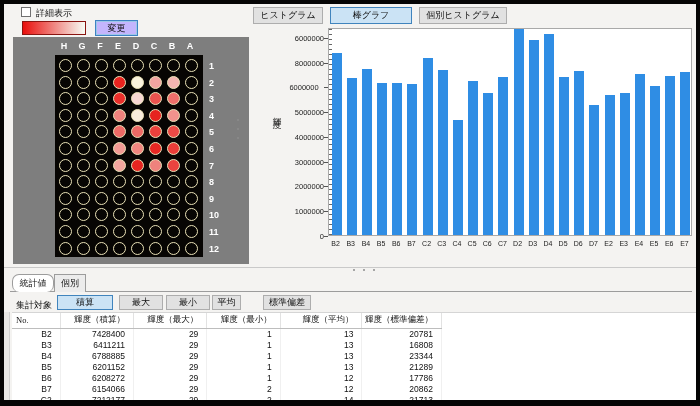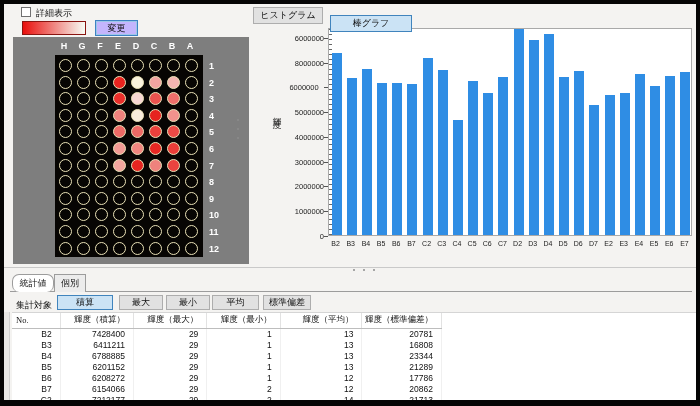--- a/index.html
+++ b/index.html
@@ -314,21 +314,22 @@
             <td>7212177</td>
             <td>29</td>
             <td>2</td>
             <td>14</td>
             <td>21713</td>
           </tr>
         </tbody>
     </table>
   </div>
 <div class="btn abs" style="left: 249px; top: 3px; width: 70px; height: 17px;">ヒストグラム</div>
-    <div class="btn abs sel" style="left: 326px; top: 3px; width: 82px; height: 17px; margin-top: 8px;">棒グラフ</div>
+    <div class="btn abs sel" style="left: 326px; top: 3px; width: 82px; height: 17px;">棒グラフ</div>
+    <div class="btn abs" style="left: 415px; top: 3px; width: 88px; height: 17px;">個別ヒストグラム</div>
     <span class="ytick-label abs" style="left: 280px; top: 228px;">0</span>
     <div class="ytick-mark abs" style="left: 320px; top: 232px;"></div>
     <span class="ytick-label abs" style="left: 280px; top: 203.238px;">1000000</span>
     <div class="ytick-mark abs" style="left: 320px; top: 207.238px;"></div>
     <span class="ytick-label abs" style="left: 280px; top: 178.476px;">2000000</span>
     <div class="ytick-mark abs" style="left: 320px; top: 182.476px;"></div>
     <span class="ytick-label abs" style="left: 280px; top: 153.714px;">3000000</span>
     <div class="ytick-mark abs" style="left: 320px; top: 157.714px;"></div>
     <span class="ytick-label abs" style="left: 280px; top: 128.952px;">4000000</span>
     <div class="ytick-mark abs" style="left: 320px; top: 132.952px;"></div>
@@ -362,15 +363,15 @@
     <span class="xtick-label abs" style="left: 612.167px; top: 236px; width: 15.1667px;">E3</span>
     <span class="xtick-label abs" style="left: 627.333px; top: 236px; width: 15.1667px;">E4</span>
     <span class="xtick-label abs" style="left: 642.5px; top: 236px; width: 15.1667px;">E5</span>
     <span class="xtick-label abs" style="left: 657.667px; top: 236px; width: 15.1667px;">E6</span>
     <span class="xtick-label abs" style="left: 672.833px; top: 236px; width: 15.1667px;">E7</span>
     <div class="tab abs active" style="left: 8px; top: 270px; width: 42px; height: 18px; border-radius: 7px;">統計値</div>
     <div class="tab abs" style="left: 50px; top: 270px; width: 32px; height: 18px;">個別</div>
     <div class="btn abs sel" style="left: 53px; top: 291px; width: 56px; height: 15px;">積算</div>
     <div class="btn abs" style="left: 115px; top: 291px; width: 44px; height: 15px;">最大</div>
     <div class="btn abs" style="left: 162px; top: 291px; width: 44px; height: 15px;">最小</div>
-    <div class="btn abs" style="left: 208px; top: 291px; width: 47px; height: 15px;">平均</div>
+    <div class="btn abs" style="left: 208px; top: 291px; width: 29px; height: 15px;">平均</div>
     <div class="btn abs" style="left: 259px; top: 291px; width: 48px; height: 15px;">標準偏差</div>
   </div>
 
 </body></html>

